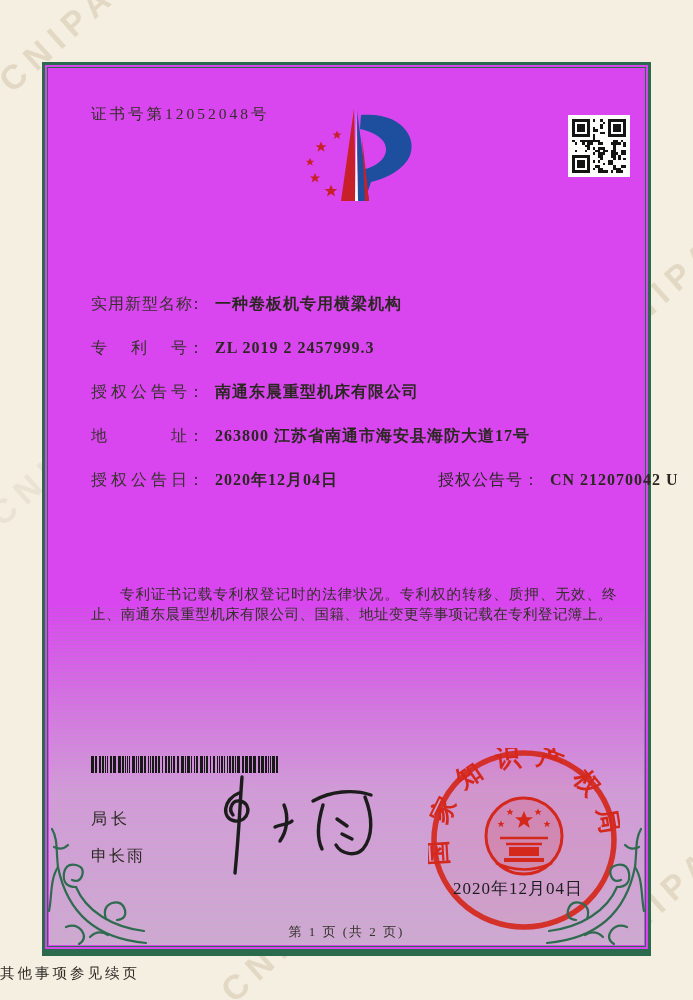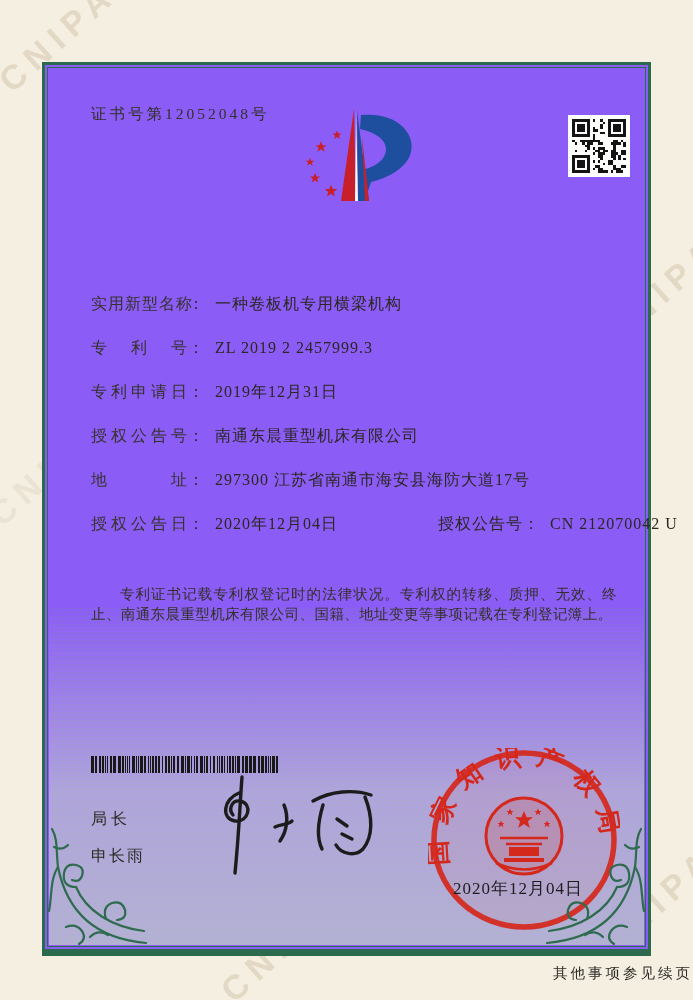--- a/index.html
+++ b/index.html
@@ -14,21 +14,21 @@
     position:absolute;font-family:"Liberation Sans","DejaVu Sans",sans-serif;
     font-weight:bold;font-size:34px;letter-spacing:8px;
     color:rgba(198,178,148,.38);transform:rotate(-42deg);
     pointer-events:none;white-space:nowrap;
   }
   .wm.faint{color:rgba(198,182,158,.22);}
   
   .frame{
     position:absolute;left:42px;top:62px;right:42px;bottom:44px;
     border:3px solid #2b6a4c;border-bottom-width:7px;
-    background:#8b5cf6;
+    background:#d946ef;
   }
   .frame-inner{
     position:absolute;inset:2px;border:1px solid #2b6a4c;pointer-events:none;
   }
   .guilloche{
     position:absolute;left:4px;right:4px;bottom:4px;height:340px;
     background:
       linear-gradient(rgba(213,228,206,0) 0%, rgba(205,223,198,.55) 55%, rgba(201,221,194,.65) 100%),
       repeating-linear-gradient(0deg, rgba(105,158,118,.15) 0 1px, rgba(0,0,0,0) 1px 4px);
     pointer-events:none;
@@ -44,21 +44,21 @@
     font-size:34px;font-weight:bold;letter-spacing:9px;color:#1d1a17;
   }
   .fields{position:absolute;left:46px;top:229px;right:26px;font-size:16px;}
   .frow{height:22px;margin-bottom:22px;white-space:nowrap;letter-spacing:1px;}
   .flabel{
     display:inline-block;width:97px;text-align:justify;
     text-align-last:justify;-moz-text-align-last:justify;
     color:#36322c;
   }
   .fcolon{margin-right:10px;}
-  .fvalue{color:#2b2722;}
+  .fvalue{color:#2b2722;font-weight:bold;}
   .grant2{margin-left:100px;}
   .paras{
     position:absolute;left:46px;top:519px;width:526px;
     font-size:14.5px;line-height:20px;text-align:justify;
     letter-spacing:.4px;color:#33302a;
   }
   .paras p{margin:0 0 3px 0;text-indent:2em;}
   .barcode{position:absolute;left:46px;top:691px;width:192px;height:17px;}
   .signer-title{position:absolute;left:46px;top:744px;font-size:16px;letter-spacing:4px;color:#2c2925;}
   .signer-name{position:absolute;left:46px;top:781px;font-size:16px;letter-spacing:2px;color:#2c2925;}
@@ -67,21 +67,21 @@
   .seal svg{position:absolute;inset:0;}
   .seal-date{
     position:absolute;left:25px;top:129px;width:160px;
     font-size:17px;letter-spacing:1px;color:#1d1c20;white-space:nowrap;
   }
   .page-note{
     position:absolute;left:0;top:858px;width:100%;text-align:center;
     font-size:13px;letter-spacing:2px;color:#36322c;
   }
   .cont-note{
-    position:absolute;left:0;top:964px;width:100%;text-align:right;
+    position:absolute;left:0;top:964px;width:100%;text-align:left;
     font-size:14.5px;letter-spacing:3px;color:#2e2b26;
   }
   .orn{position:absolute;bottom:2px;width:104px;height:120px;pointer-events:none;}
   .orn.left{left:1px;}
   .orn.right{right:1px;transform:scaleX(-1);}
 </style>
 </head>
 <body>
 
 <span class="wm" style="left:-14px;top:18px;">CNIPA</span>
@@ -233,27 +233,24 @@
 
 
   <div class="fields">
     <div class="frow">
       <span class="flabel">实用新型名称</span><span class="fcolon">：</span><span class="fvalue">一种卷板机专用横梁机构</span>
     </div>
     <div class="frow">
       <span class="flabel">专利号</span><span class="fcolon">：</span><span class="fvalue">ZL 2019 2 2457999.3</span>
     </div>
     <div class="frow">
-      <span class="flabel">专利申请日</span><span class="fcolon">：</span><span class="fvalue">2019年12月31日</span>
-    </div>
-    <div class="frow">
       <span class="flabel">授权公告号</span><span class="fcolon">：</span><span class="fvalue">南通东晨重型机床有限公司</span>
     </div>
     <div class="frow">
-      <span class="flabel">地址</span><span class="fcolon">：</span><span class="fvalue">297300 江苏省南通市海安县海防大道17号</span>
+      <span class="flabel">地址</span><span class="fcolon">：</span><span class="fvalue">263800 江苏省南通市海安县海防大道17号</span>
     </div>
     <div class="frow">
       <span class="flabel">授权公告日</span><span class="fcolon">：</span><span class="fvalue">2020年12月04日</span><span class="grant2">授权公告号</span><span class="fcolon">：</span><span class="fvalue">CN 212070042 U</span>
     </div>
   </div>
 
   <div class="paras">
     <p>专利证书记载专利权登记时的法律状况。专利权的转移、质押、无效、终止、南通东晨重型机床有限公司、国籍、地址变更等事项记载在专利登记簿上。</p>
   </div>
 
@@ -359,20 +356,21 @@
           <path d="M-18,8 L18,8"></path>
         </g>
         <rect x="-15" y="11" width="30" height="9"></rect>
         <rect x="-20" y="22" width="40" height="4"></rect>
         <path d="M-28,27 Q0,40 28,27" stroke="#d5281c" stroke-width="2.5" fill="none"></path>
       </g>
     </svg>
     <div class="seal-date">2020年12月04日</div>
   </div>
 
+  <div class="page-note">第 1 页 (共 2 页)</div>
 
   <svg class="orn left" viewBox="0 0 104 120">
     <g fill="none" stroke="#2e6b4f" stroke-width="2.2" stroke-linecap="round">
       <path d="M100,116 C55,112 22,90 12,40 C10,24 12,12 6,2"></path>
       <path d="M12,40 C4,52 6,70 3,84"></path>
       <path d="M98,104 C66,100 40,84 30,60"></path>
       <path d="M30,60 q-14,0 -12,-14 q2,-10 12,-8 q9,2 6,11 q-3,7 -10,4"></path>
       <path d="M60,92 q-4,-12 6,-16 q10,-3 13,7 q2,9 -8,10"></path>
       <path d="M20,100 q10,-4 16,4 q5,8 -3,13"></path>
       <path d="M44,110 q8,-8 18,-2"></path>

